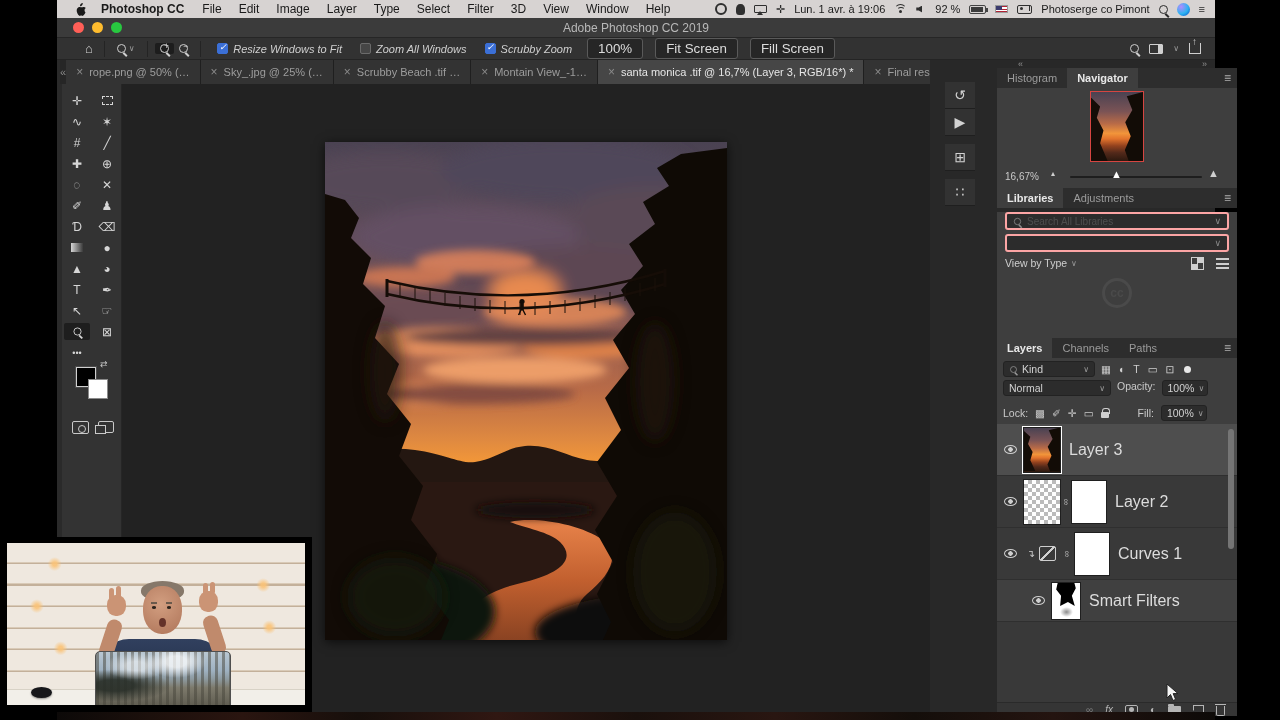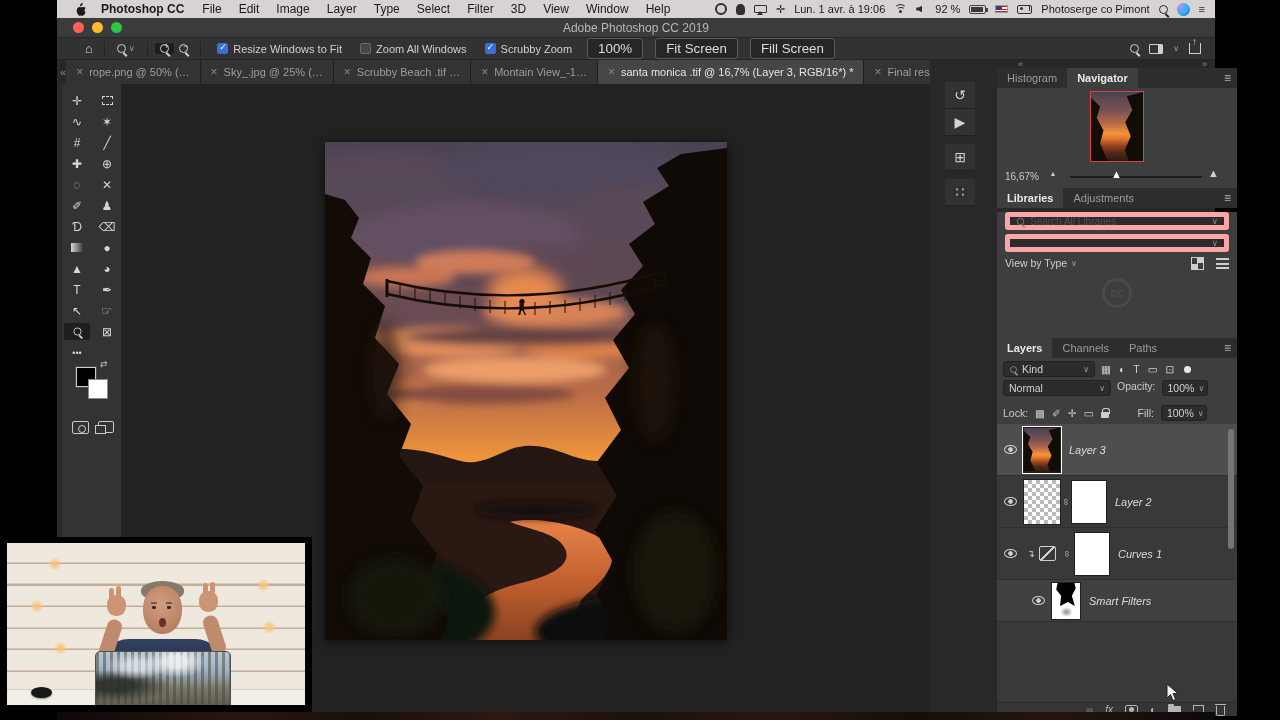--- a/index.html
+++ b/index.html
@@ -53,21 +53,21 @@
   .tl { width:11px; height:11px; border-radius:50%; margin-left:8px; }
   .tl.red{ background:#ff5f57; margin-left:16px; } .tl.yel{ background:#febc2e; } .tl.grn{ background:#28c840; }
   .titlebar .title { position:absolute; left:0; right:0; text-align:center; color:#b8b8b8; font-size:12px; }
 
   .optionsbar { position:absolute; left:0; top:38px; width:100%; height:22px; background:#323232;
     border-bottom:1px solid #242424; display:flex; align-items:center; color:#cfcfcf; font-size:11px; }
   .ob-sep { width:1px; height:16px; background:#242424; margin:0 7px; }
   .ob-ico { color:#cfcfcf; display:inline-flex; align-items:center; padding:0 4px; }
   .ob-btnlike { padding:1px 5px; border-radius:2px; display:inline-flex; align-items:center; gap:3px;}
   .ob-btnlike.active { background:#1d1d1d; }
-  .cb { display:flex; align-items:center; gap:5px; margin:0 9px; white-space:nowrap; }
+  .cb { display:flex; align-items:center; gap:5px; margin:0 9px; white-space:nowrap;font-style:italic; }
   .cb .box { width:11px; height:11px; background:#464646; border:1px solid #6b6b6b; border-radius:2px;
     position:relative; }
   .cb .box.checked { background:#3b6fd6; border-color:#3b6fd6; }
   .cb .box.checked::after { content:"✓"; position:absolute; left:1px; top:-2px; color:#fff; font-size:9px; }
   .ob-btn { background:#262626; border:1px solid #5a5a5a; border-radius:3px; color:#dcdcdc;
     padding:2px 10px; margin:0 6px; white-space:nowrap; }
   .ob-right { margin-left:auto; display:flex; align-items:center; gap:10px; padding-right:14px; }
   .ws-ico { width:14px; height:10px; border:1.5px solid #cfcfcf; border-radius:1px; position:relative; }
   .ws-ico::after { content:""; position:absolute; right:0; top:0; bottom:0; width:4px; background:#cfcfcf; }
   .share-ico { width:12px; height:11px; border:1.5px solid #cfcfcf; border-top:none; position:relative; }
@@ -136,21 +136,21 @@
   .mini-scene::after { content:""; position:absolute; right:0; top:0; width:38%; height:100%;
     background:#120c06; clip-path:polygon(100% 0,18% 6%,46% 26%,10% 44%,38% 64%,8% 84%,28% 100%,100% 100%); }
   .nav-zoomrow { position:relative; height:22px; font-size:10px; color:#c9c9c9; }
   .nav-zoomrow .pct { position:absolute; left:8px; top:5px; }
   .nav-track { position:absolute; left:73px; top:10px; width:132px; height:2px; background:#1e1e1e; border-radius:1px; }
   .tri-s { position:absolute; left:54px; top:3px; color:#cfcfcf; font-size:8px; }
   .tri-b { position:absolute; left:211px; top:1px; color:#cfcfcf; font-size:11px; }
   .tri-thumb { position:absolute; left:114px; top:2px; color:#fff; font-size:11px; }
 
   .lib-row { position:relative; margin:4px 8px 0 8px; height:18px; background:#2c2c2c;
-    border:5px solid #fca5a5; border-radius:3px; color:#c9c9c9; font-size:10px;
+    border:2px solid #fca5a5; border-radius:3px; color:#c9c9c9; font-size:10px;
     display:flex; align-items:center; padding:0 6px; gap:5px; }
   .lib-faint { color:#6a6a6a; opacity:.55; }
   .lib-chev { margin-left:auto; color:#8a8a8a; font-size:9px; }
   .viewby { position:relative; height:22px; display:flex; align-items:center; padding:0 8px; gap:4px;
     color:#cfcfcf; font-size:10.5px; }
   .grid-ico { width:13px; height:13px; margin-left:auto;
     background:conic-gradient(#cfcfcf 0 25%, #3e3e3e 0 50%, #cfcfcf 0 75%, #3e3e3e 0 100%);
     background-size:100% 100%; border:1px solid #cfcfcf; }
   .list-ico { width:13px; height:11px; border-top:2px solid #cfcfcf; border-bottom:2px solid #cfcfcf;
     position:relative; margin-left:8px; }
@@ -179,21 +179,21 @@
   .eye { width:13px; height:9px; border:1px solid #cfcfcf; border-radius:50%;
     background:radial-gradient(circle at 50% 50%, #cfcfcf 0 2px, transparent 2.5px); }
   .thumb { border:1px solid #1f1f1f; background:#888; position:relative; }
   .thumb.sel { outline:1px solid #fff; }
   .checker { background-color:#fff;
     background-image:linear-gradient(45deg,#bbb 25%,transparent 25% 75%,#bbb 75%),
       linear-gradient(45deg,#bbb 25%,transparent 25% 75%,#bbb 75%);
     background-size:8px 8px; background-position:0 0,4px 4px; }
   .maskthumb { background:#fff; border:1px solid #1f1f1f; }
   .chain { color:#bdbdbd; font-size:9px; transform:rotate(90deg); display:inline-block; width:10px; text-align:center; }
-  .lname { color:#dcdcdc; font-size:11px; margin-left:8px; white-space:nowrap;font-style:italic; }
+  .lname { color:#dcdcdc; font-size:16px; margin-left:8px; white-space:nowrap; }
   .curves-ico { width:17px; height:15px; border:1px solid #cfcfcf; border-radius:2px;
     background:linear-gradient(135deg, transparent 44%, #cfcfcf 44% 56%, transparent 56%); }
   .so-badge { position:absolute; right:1px; bottom:1px; width:9px; height:9px; background:#e4e4e4;
     border:1px solid #555; }
   .so-badge::after{ content:""; position:absolute; left:2px; top:2px; width:4px; height:4px; background:#3a3a3a; }
   .sf-thumb { background:#fff; position:relative; overflow:hidden; }
   .sf-thumb::before { content:""; position:absolute; left:15%; top:-5%; width:70%; height:70%; background:#000;
     clip-path:polygon(10% 0,90% 0,100% 30%,80% 60%,95% 100%,60% 85%,20% 100%,25% 60%,0 35%); }
   .sf-thumb::after { content:""; position:absolute; left:30%; top:68%; width:45%; height:28%;
     background:radial-gradient(ellipse, #8a8a8a, transparent 70%); }

